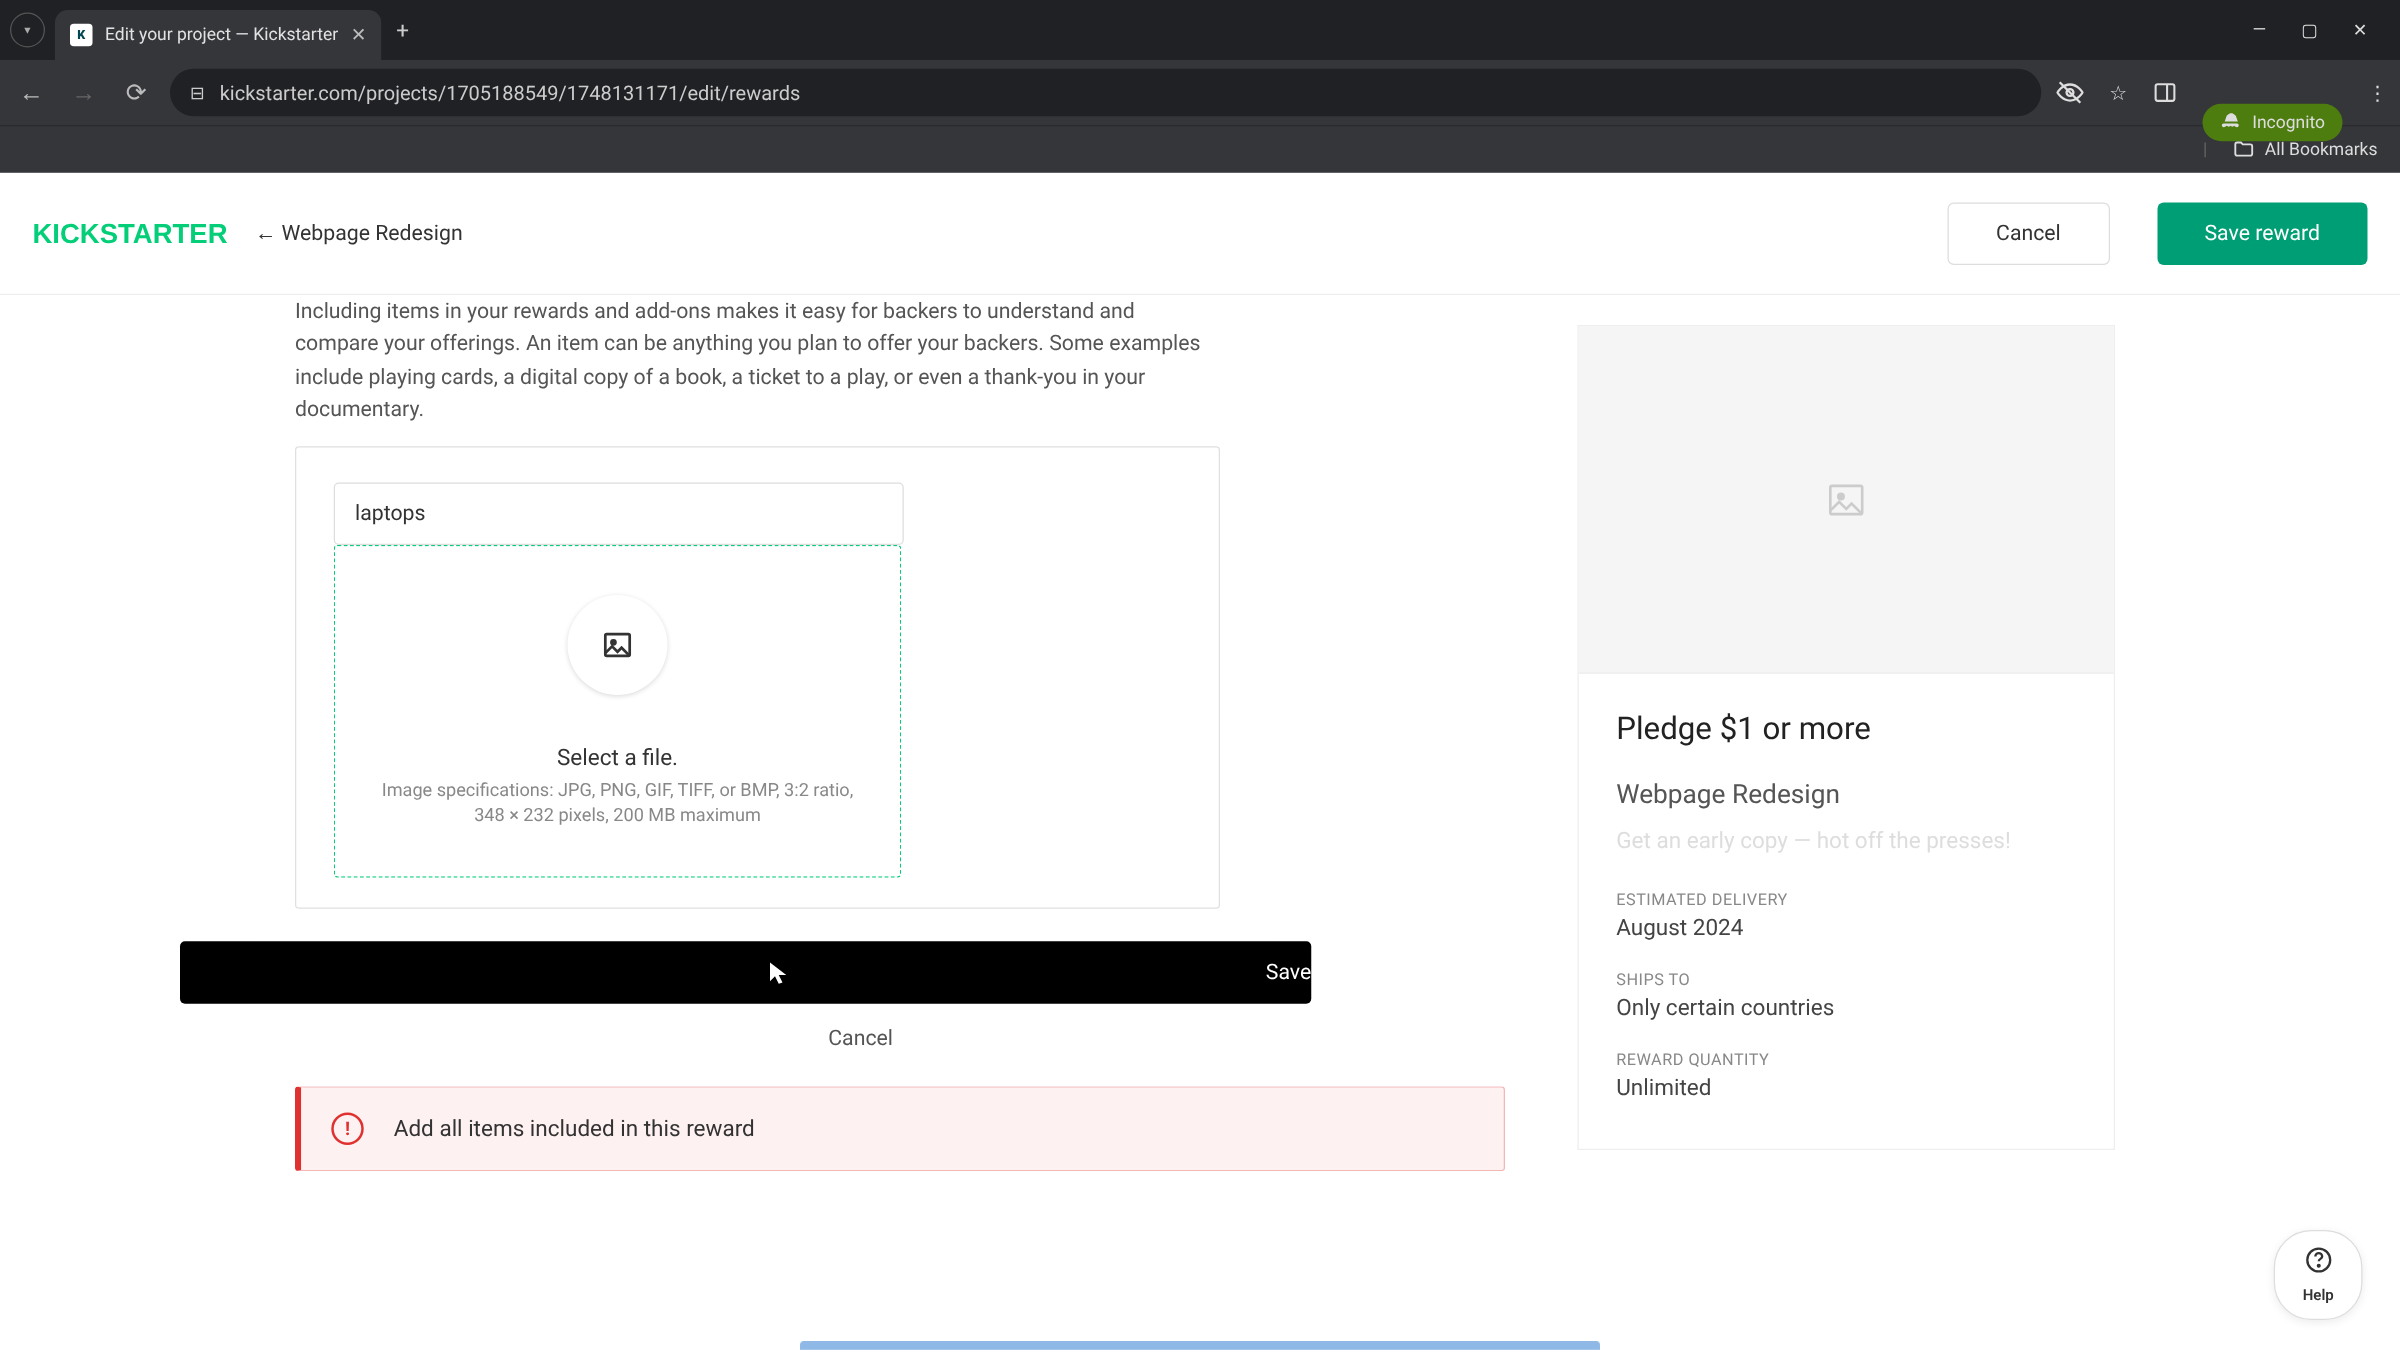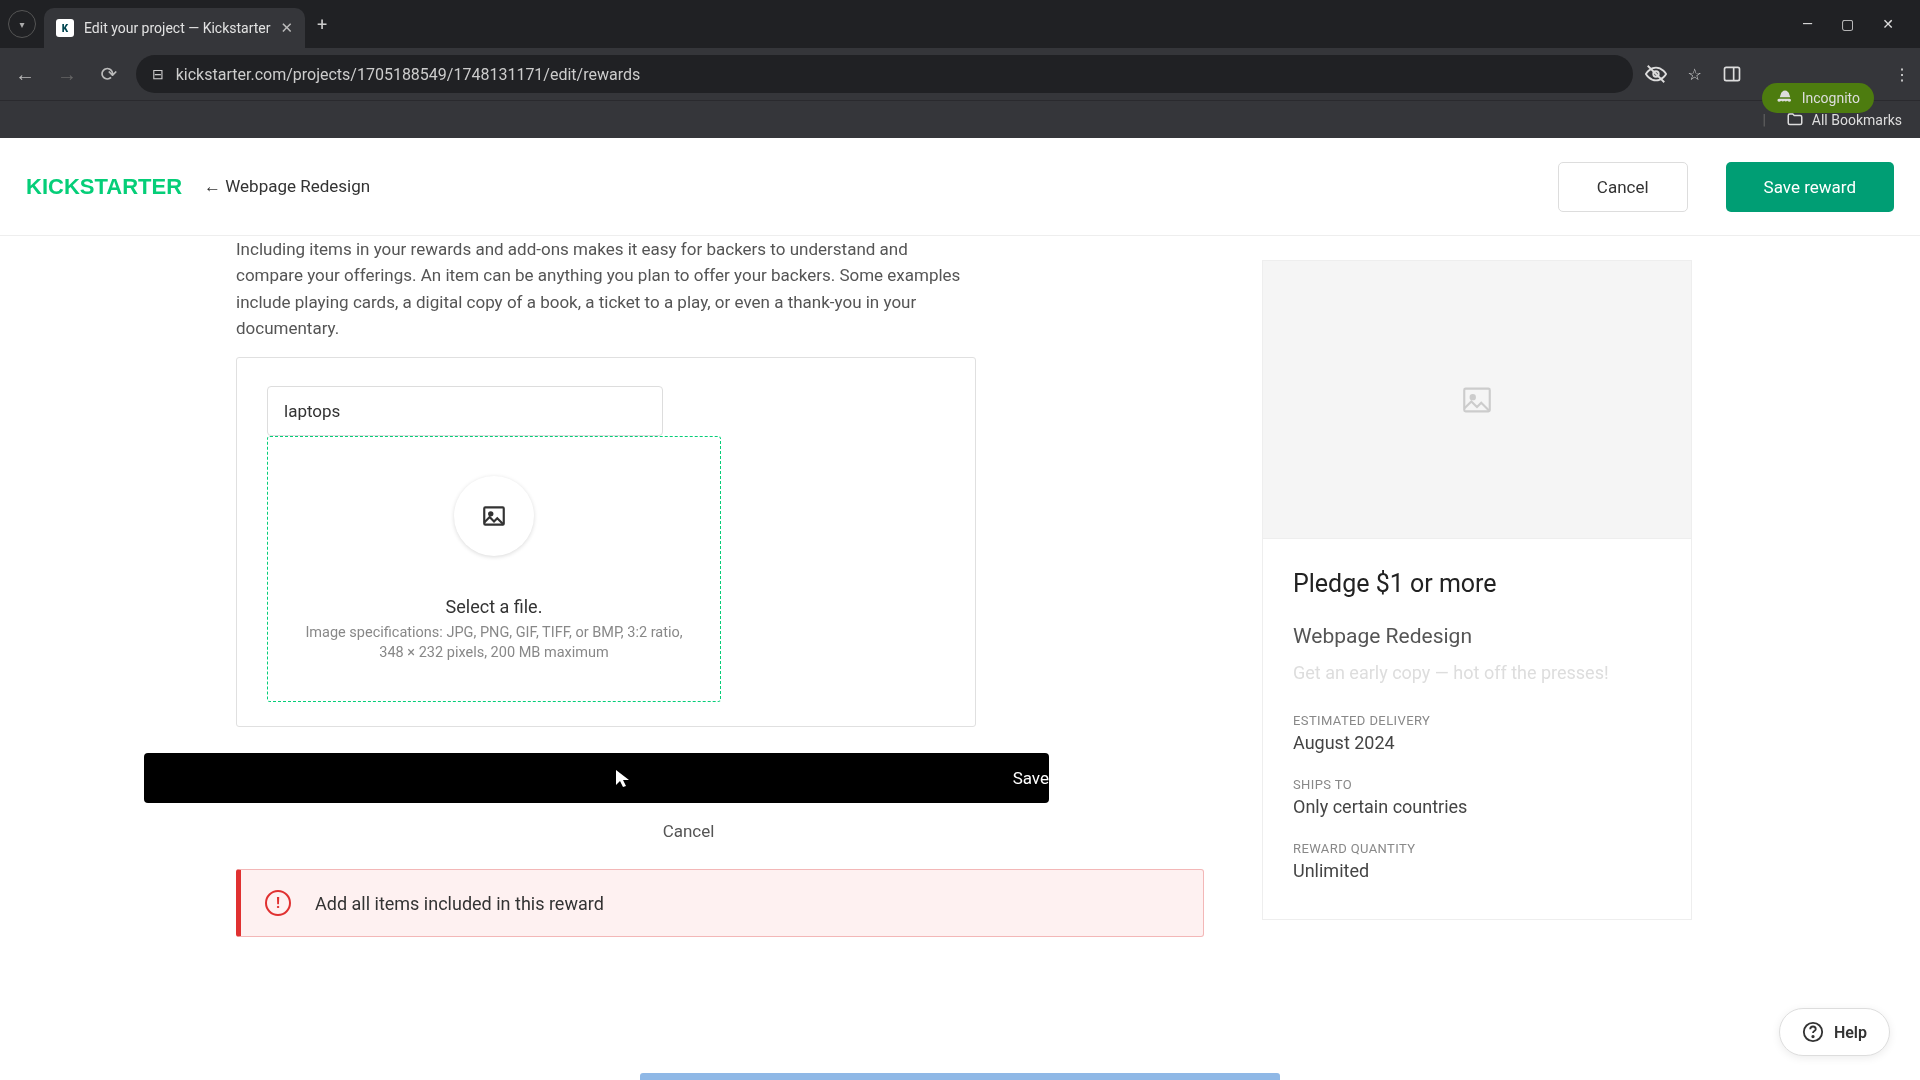--- a/index.html
+++ b/index.html
@@ -34,21 +34,21 @@
 .btn { height: 50px; padding: 0 38px; border-radius: 5px; font-size: 17px; display: flex; align-items: center; justify-content: center; cursor: pointer; }
 .btn-outline { background: #fff; border: 1px solid #ddd; color: #333; margin-right: 16px; }
 .btn-green { background: #009e74; color: #fff; border: none; }
 
 
 .content { display: flex; padding: 0 26px; height: calc(1080px - 48px - 52px - 38px - 78px); position: relative; }
 .left-col { width: 980px; padding-right: 30px; }
 .intro-text { color: #555; font-size: 17px; line-height: 1.55; margin-bottom: 16px; margin-left: 210px; }
 .card { border: 1px solid #e0e0e0; border-radius: 3px; margin-left: 210px; padding: 28px 30px 24px; }
 .card-label { font-size: 17px; color: #333; margin-bottom: 16px; }
-.text-input { width: 396px; height: 50px; border: 1px solid #ddd; border-radius: 4px; padding: 0 16px; font-size: 17px; color: #333; }
+.text-input { width: 456px; height: 50px; border: 1px solid #ddd; border-radius: 4px; padding: 0 16px; font-size: 17px; color: #333; }
 
 .sub-label { font-size: 17px; color: #333; margin-top: 34px; margin-bottom: 10px; }
 .dropzone { width: 454px; height: 266px; border: 1px dashed #05ce78; border-radius: 3px; display: flex; flex-direction: column; align-items: center; justify-content: center; text-align: center; padding: 20px; }
 .drop-icon-wrap { width: 80px; height: 80px; border-radius: 50%; background: #fff; box-shadow: 0 1px 4px rgba(0,0,0,0.15); display: flex; align-items: center; justify-content: center; margin-bottom: 40px; }
 .drop-title { font-size: 18px; color: #333; margin-bottom: 6px; }
 .drop-spec { font-size: 14.5px; color: #888; line-height: 1.4; max-width: 380px; }
 
 .save-btn { margin-left: 118px; margin-top: 26px; width: 905px; height: 50px; background: #000; color: #fff; font-size: 17px; border: none; border-radius: 4px; display:flex; align-items:center; justify-content:flex-end; cursor:pointer; position: relative; }
 .cursor-icon { position: absolute; left: 50%; margin-left: 18px; top: 16px; font-size: 16px; color: #fff; }
 .cancel-link { text-align: center; margin-left: 210px; width: 905px; margin-top: 18px; font-size: 17px; color: #555; cursor: pointer; }
@@ -61,21 +61,21 @@
 .right-col { width: 430px; margin-left: 256px; margin-top: 24px; }
 .preview-card { border: 1px solid #eee; background: #fff; }
 .preview-img { height: 278px; background: #f5f5f5; display: flex; align-items: center; justify-content: center; border-bottom: 1px solid #eee; }
 .preview-body { padding: 30px 30px 38px; }
 .pledge-title { font-size: 25px; color: #222; margin-bottom: 26px; }
 .reward-name { font-size: 21px; color: #555; margin-bottom: 14px; }
 .reward-desc { font-size: 18px; color: #ddd; margin-bottom: 30px; }
 .meta-label { font-size: 13px; letter-spacing: 0.4px; color: #888; margin-bottom: 4px; }
 .meta-value { font-size: 18px; color: #444; margin-bottom: 24px; }
 
-.help-pill { position: fixed; right: 30px; bottom: 24px; background: #fff; border: 1px solid #ddd; border-radius: 30px; padding: 12px 22px; display: flex; align-items: center; gap: 10px; font-size: 16px; font-weight: 600; color: #333; box-shadow: 0 2px 8px rgba(0,0,0,0.08); }
+.help-pill { position: fixed; right: 30px; bottom: 24px; background: #fff; border: 1px solid #ddd; border-radius: 30px; padding: 12px 22px; display: flex; align-items: center; gap: 10px; font-size: 12px; font-weight: 600; color: #333; box-shadow: 0 2px 8px rgba(0,0,0,0.08); flex-direction: column; }
 
 .bottom-bar { position: fixed; left: 50%; transform: translateX(-50%); bottom: 0; width: 640px; height: 7px; background: #8fb8e6; border-radius: 3px 3px 0 0; }
 
 svg { display: block; }
 </style>
 </head>
 <body>
 
 <div class="chrome">
   <div class="tab-bar">

